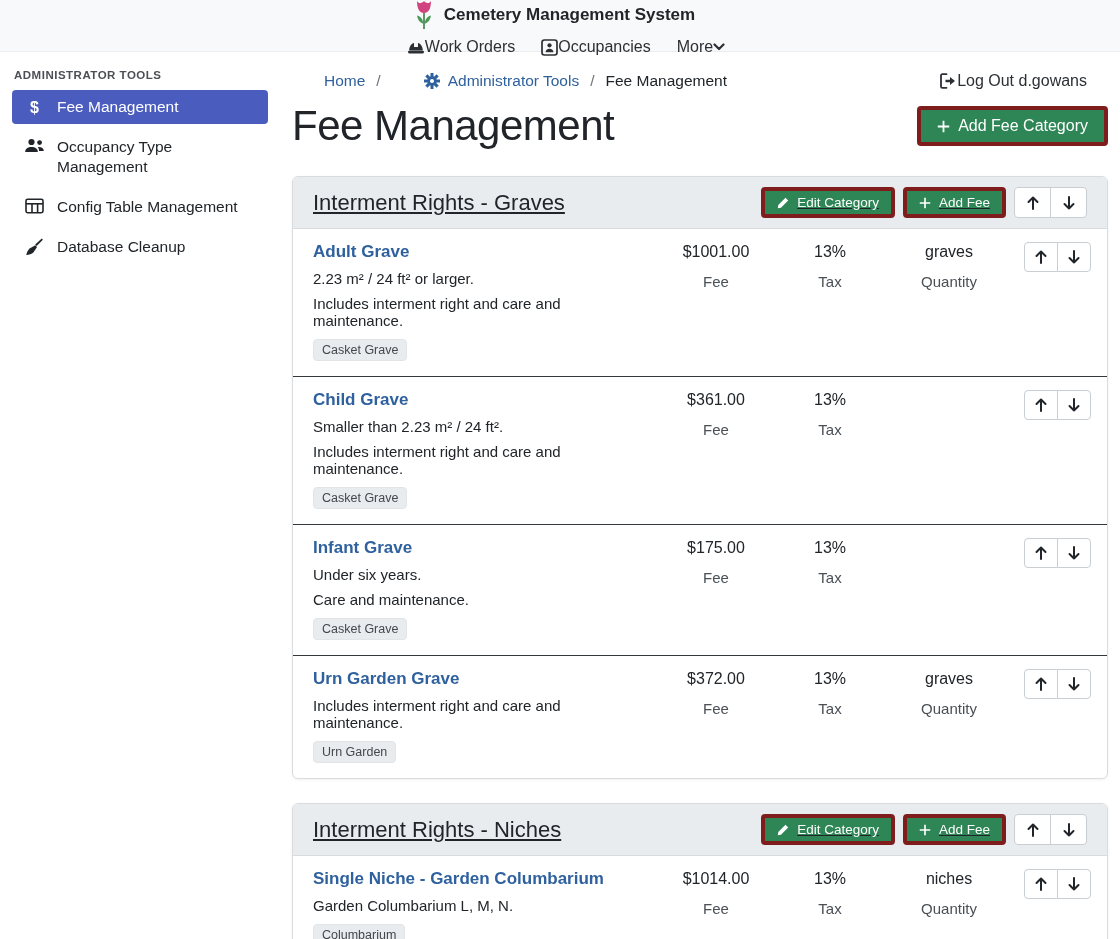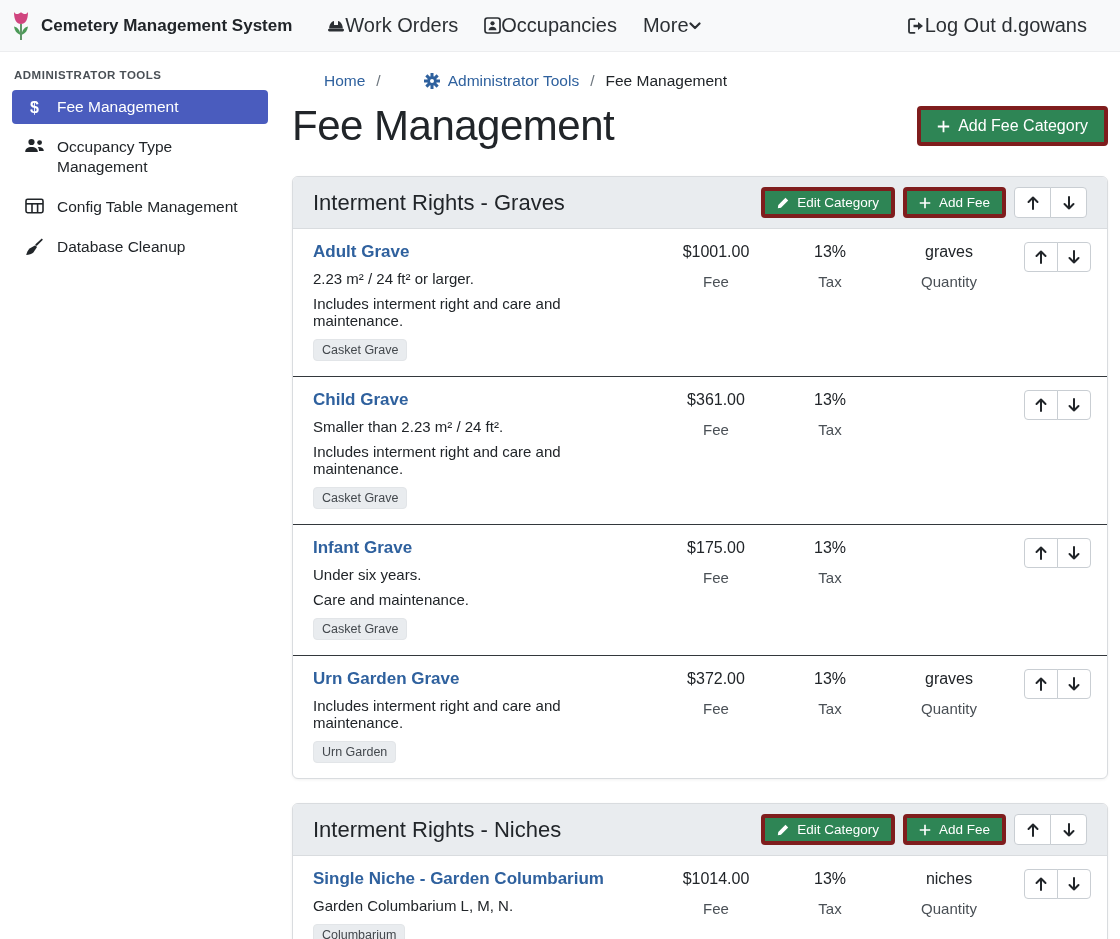--- a/index.html
+++ b/index.html
@@ -7,25 +7,25 @@
   body {
     width:1120px; height:939px; overflow:hidden;
     font-family:"Liberation Sans","DejaVu Sans",sans-serif;
     color:#212529; font-size:15px;
   }
   a { text-decoration:none; color:inherit; }
 
   
   .navbar {
     height:52px; background:#f8f9fa; border-bottom:1px solid #ecedef;
-    display:flex; align-items:center; padding:0 22px 0 10px;
+    display:flex; align-items:center; padding:0 22px 0 10px;flex-direction:column;
   }
   .brand { display:flex; align-items:center; gap:9px; font-weight:700; font-size:17px; color:#212529; cursor:pointer; }
   .nav-links { display:flex; align-items:center; margin-left:24px; gap:4px; }
-  .nav-link { display:flex; align-items:center; font-size:20px; color:#2c3034; padding:8px 11px; cursor:pointer; }
+  .nav-link { display:flex; align-items:center; font-size:16px; color:#2c3034; padding:8px 11px; cursor:pointer; }
   .logout { margin-left:auto; }
   .nav-ico { display:inline-flex; align-items:center; }
 
   
   .layout { display:flex; height:887px; }
   aside { width:280px; flex-shrink:0; padding-top:6px; }
   main { flex:1; min-width:0; padding:0 12px; }
 
   
   .side-heading { font-size:11.5px; font-weight:700; color:#4a5056; letter-spacing:.5px; text-transform:uppercase; padding:11px 14px 5px; }
@@ -51,21 +51,21 @@
   .btn-green { background:var(--accent-green,#2e8555); border:4px solid #7f1d1d; color:#fff; }
   .btn-lg { height:40px; padding:0 16px; font-size:16px; }
   .btn-sm { height:31px; padding:0 12px; font-size:13.5px; }
   .btn-outline { background:#fff; border:1px solid #c9ced3; color:#212529; width:37px; height:31px; justify-content:center; padding:0; }
   .btn-group { display:inline-flex; }
   .btn-group .btn-outline:first-child { border-radius:4px 0 0 4px; }
   .btn-group .btn-outline:last-child { border-radius:0 4px 4px 0; margin-left:-1px; }
 
   
   .card { border:1px solid #d9dcdf; border-radius:6px; box-shadow:0 1px 3px rgba(0,0,0,.06); margin-bottom:24px; overflow:hidden; background:#fff; }
-  .card-header { background:#e9ecef; height:52px; padding:0 20px; display:flex; align-items:center; border-bottom:1px solid #d9dcdf; }
+  .card-header { background:#e9ecef; height:52px; padding:0 20px; display:flex; align-items:center; border-bottom:1px solid #d9dcdf;text-decoration:underline; }
   .card-title { font-size:22px; font-weight:500; }
   .card-actions { margin-left:auto; display:flex; gap:8px; }
 
   
   .fee-row { display:flex; align-items:flex-start; padding:13px 16px 15px 20px; }
   .fee-row + .fee-row { border-top:1px solid #33383c; }
   .fee-main { flex:1; min-width:0; padding-right:8px; }
   .fee-name { font-size:17px; font-weight:700; color:var(--link-blue,#2f619e); display:inline-block; cursor:pointer; }
   .fee-desc { margin-top:8px; font-size:15px; color:#212529; }
   .tag { display:inline-block; margin-top:10px; background:#e9ecef; border:1px solid #e2e5e8; color:#43484d; font-size:12.5px; padding:3px 8px; border-radius:4px; }

